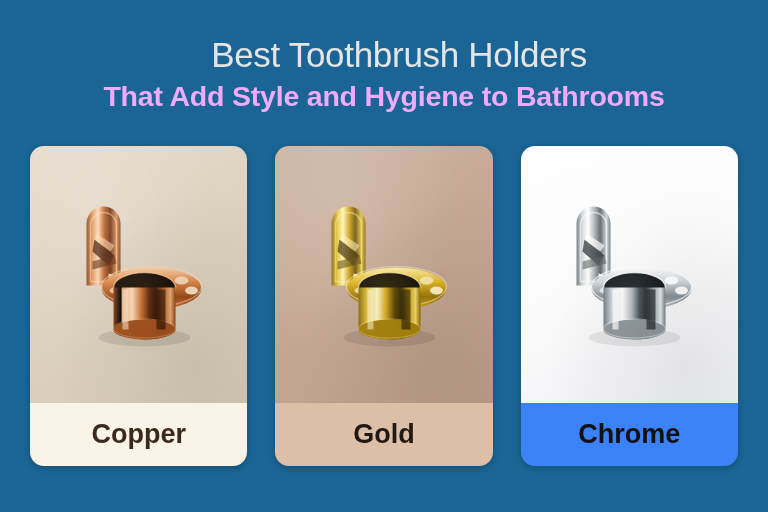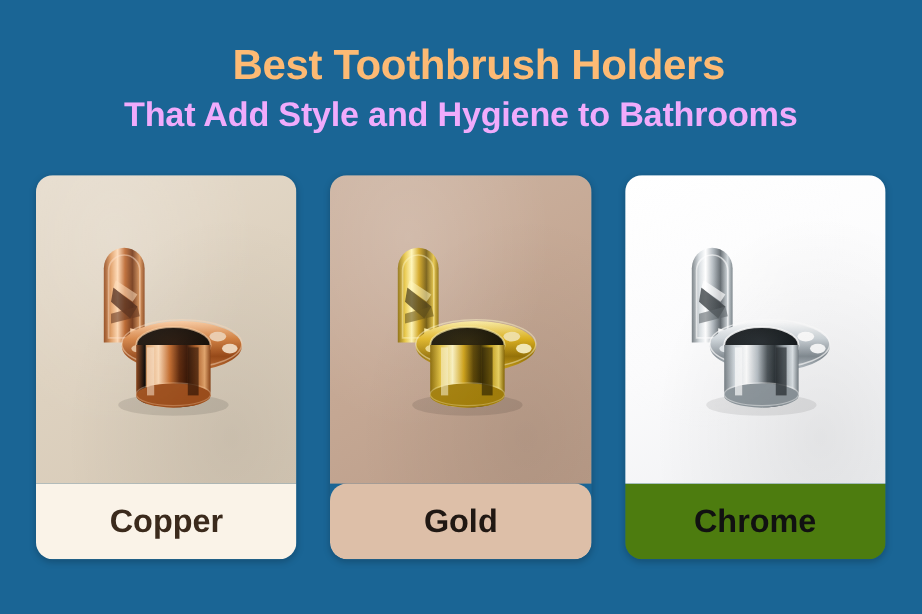--- a/index.html
+++ b/index.html
@@ -24,24 +24,24 @@
     position: absolute;
     top: 34px;
     left: 0;
     width: 768px;
     text-align: center;
     color: #ffffff;
   }
 
   .title-main {
     font-size: 35px;
-    font-weight: bold;
+    font-weight: normal;
     letter-spacing: -0.3px;
     line-height: 42px;
-    color: #fdba74;
+    color: #e5e5e5;
     white-space: nowrap;
     padding-left: 30px;
   }
 
   .title-sub {
     font-size: 28.5px;
     font-weight: bold;
     letter-spacing: -0.2px;
     line-height: 36px;
     margin-top: 2px;
@@ -95,22 +95,22 @@
     height: 63px;
     display: flex;
     align-items: center;
     justify-content: center;
     font-size: 27px;
     font-weight: bold;
     letter-spacing: 0px;
   }
 
   .label-copper { background: #faf3e8; color: #3b2a1c; }
-  .label-gold   { background: #ddbfa8; color: #201813; border-radius: 14px; }
-  .label-chrome { background: #4d7c0f; color: #111111; }
+  .label-gold   { background: #ddbfa8; color: #201813; }
+  .label-chrome { background: #3b82f6; color: #111111; }
 
   
   .product {
     position: absolute;
     left: 50%;
     top: 50%;
     transform: translate(-50%, -50%);
     width: 165px;
     height: 175px;
   }

